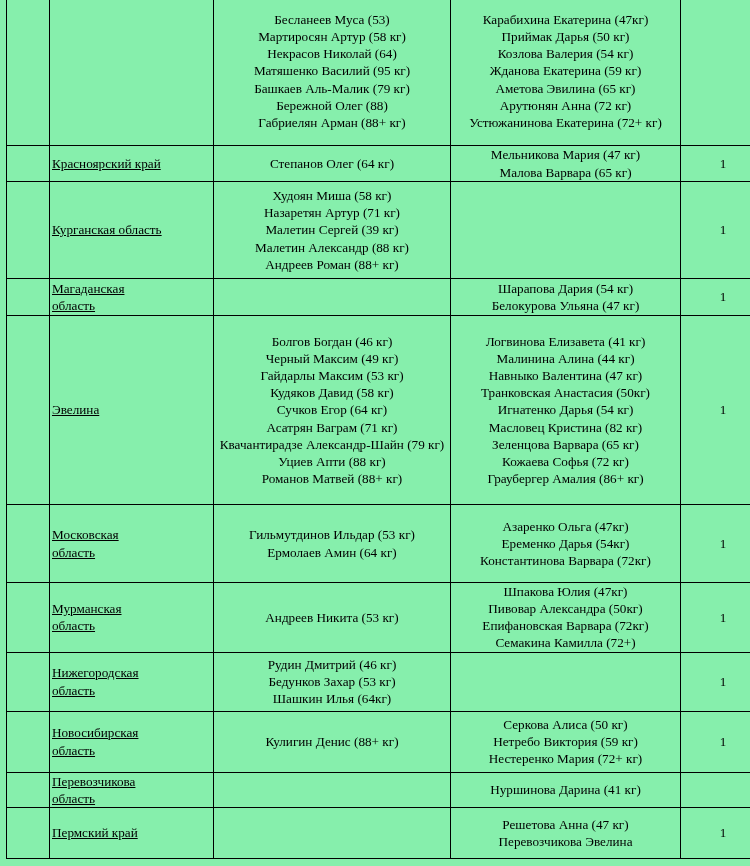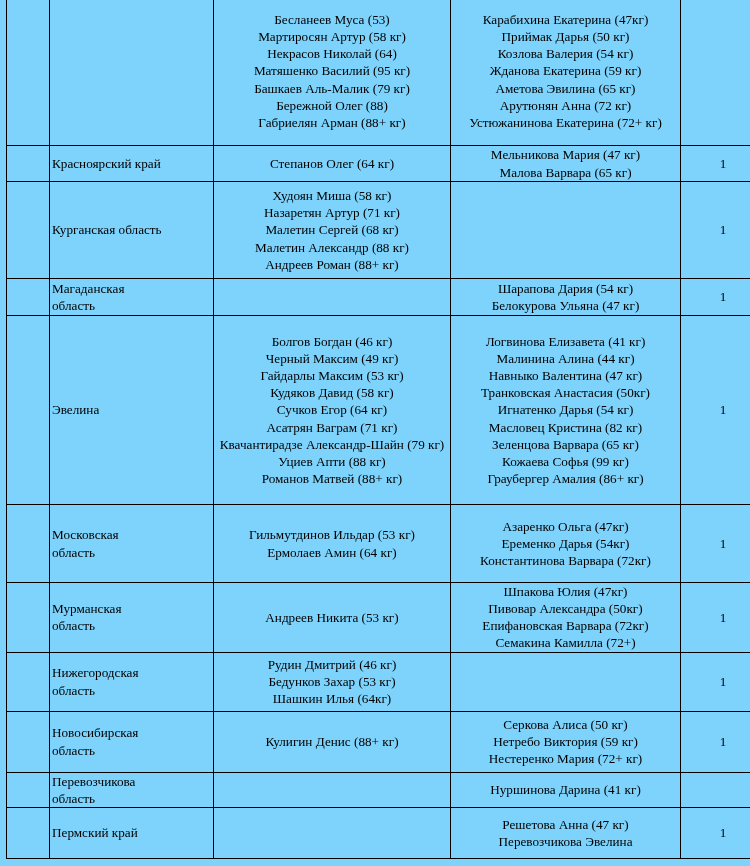--- a/index.html
+++ b/index.html
@@ -11,40 +11,40 @@
     width: 750px;
     height: 866px;
     font-family: "Liberation Serif", "DejaVu Serif", serif;
     color: #000000;
     overflow: hidden;
   }
   #sheet {
     position: relative;
     width: 750px;
     height: 866px;
-    background: #7dd3fc;
+    background: #86efac;
   }
   table.roster {
     position: absolute;
     left: 6px;
     top: -4px;
     width: 735px;
     border-collapse: collapse;
     table-layout: fixed;
     font-size: 13.2px;
     line-height: 1.30;
   }
   table.roster td {
     border: 1px solid #000000;
     padding: 0px 2px;
     vertical-align: middle;
     text-align: center;
   }
   td.c-num   { width: 38px; }
-  td.c-region{ width: 159px; text-align: left; padding-left: 7px; }
+  td.c-region{ width: 159px; text-align: left; padding-left: 7px; text-decoration: underline; }
   td.c-men   { width: 232px; }
   td.c-women { width: 225px; }
   td.c-count { width: 80px; }
 
   .lines { display: block; }
   .lines span.ln { display: block; white-space: normal; }
   .region-lines span.ln { text-align: left; }
   .count-val { font-size: 13.2px; }
 </style>
 </head>
@@ -106,21 +106,21 @@
           <td class="c-num"></td>
           <td class="c-region">
             <span class="lines region-lines">
               <span class="ln">Курганская область</span>
             </span>
           </td>
           <td class="c-men">
             <span class="lines">
               <span class="ln">Худоян Миша (58 кг)</span>
               <span class="ln">Назаретян Артур (71 кг)</span>
-              <span class="ln">Малетин Сергей (68 кг)</span>
+              <span class="ln">Малетин Сергей (39 кг)</span>
               <span class="ln">Малетин Александр (88 кг)</span>
               <span class="ln">Андреев Роман (88+ кг)</span>
             </span>
           </td>
           <td class="c-women">
             <span class="lines"></span>
           </td>
           <td class="c-count"><span class="count-val">1</span></td>
         </tr>
         <tr style="height: 37px;">
@@ -164,21 +164,21 @@
           </td>
           <td class="c-women">
             <span class="lines">
               <span class="ln">Логвинова Елизавета (41 кг)</span>
               <span class="ln">Малинина Алина (44 кг)</span>
               <span class="ln">Навныко Валентина (47 кг)</span>
               <span class="ln">Транковская Анастасия (50кг)</span>
               <span class="ln">Игнатенко Дарья (54 кг)</span>
               <span class="ln">Масловец Кристина (82 кг)</span>
               <span class="ln">Зеленцова Варвара (65 кг)</span>
-              <span class="ln">Кожаева Софья (99 кг)</span>
+              <span class="ln">Кожаева Софья (72 кг)</span>
               <span class="ln">Граубергер Амалия (86+ кг)</span>
             </span>
           </td>
           <td class="c-count"><span class="count-val">1</span></td>
         </tr>
         <tr style="height: 78px;">
           <td class="c-num"></td>
           <td class="c-region">
             <span class="lines region-lines">
               <span class="ln">Московская</span>

